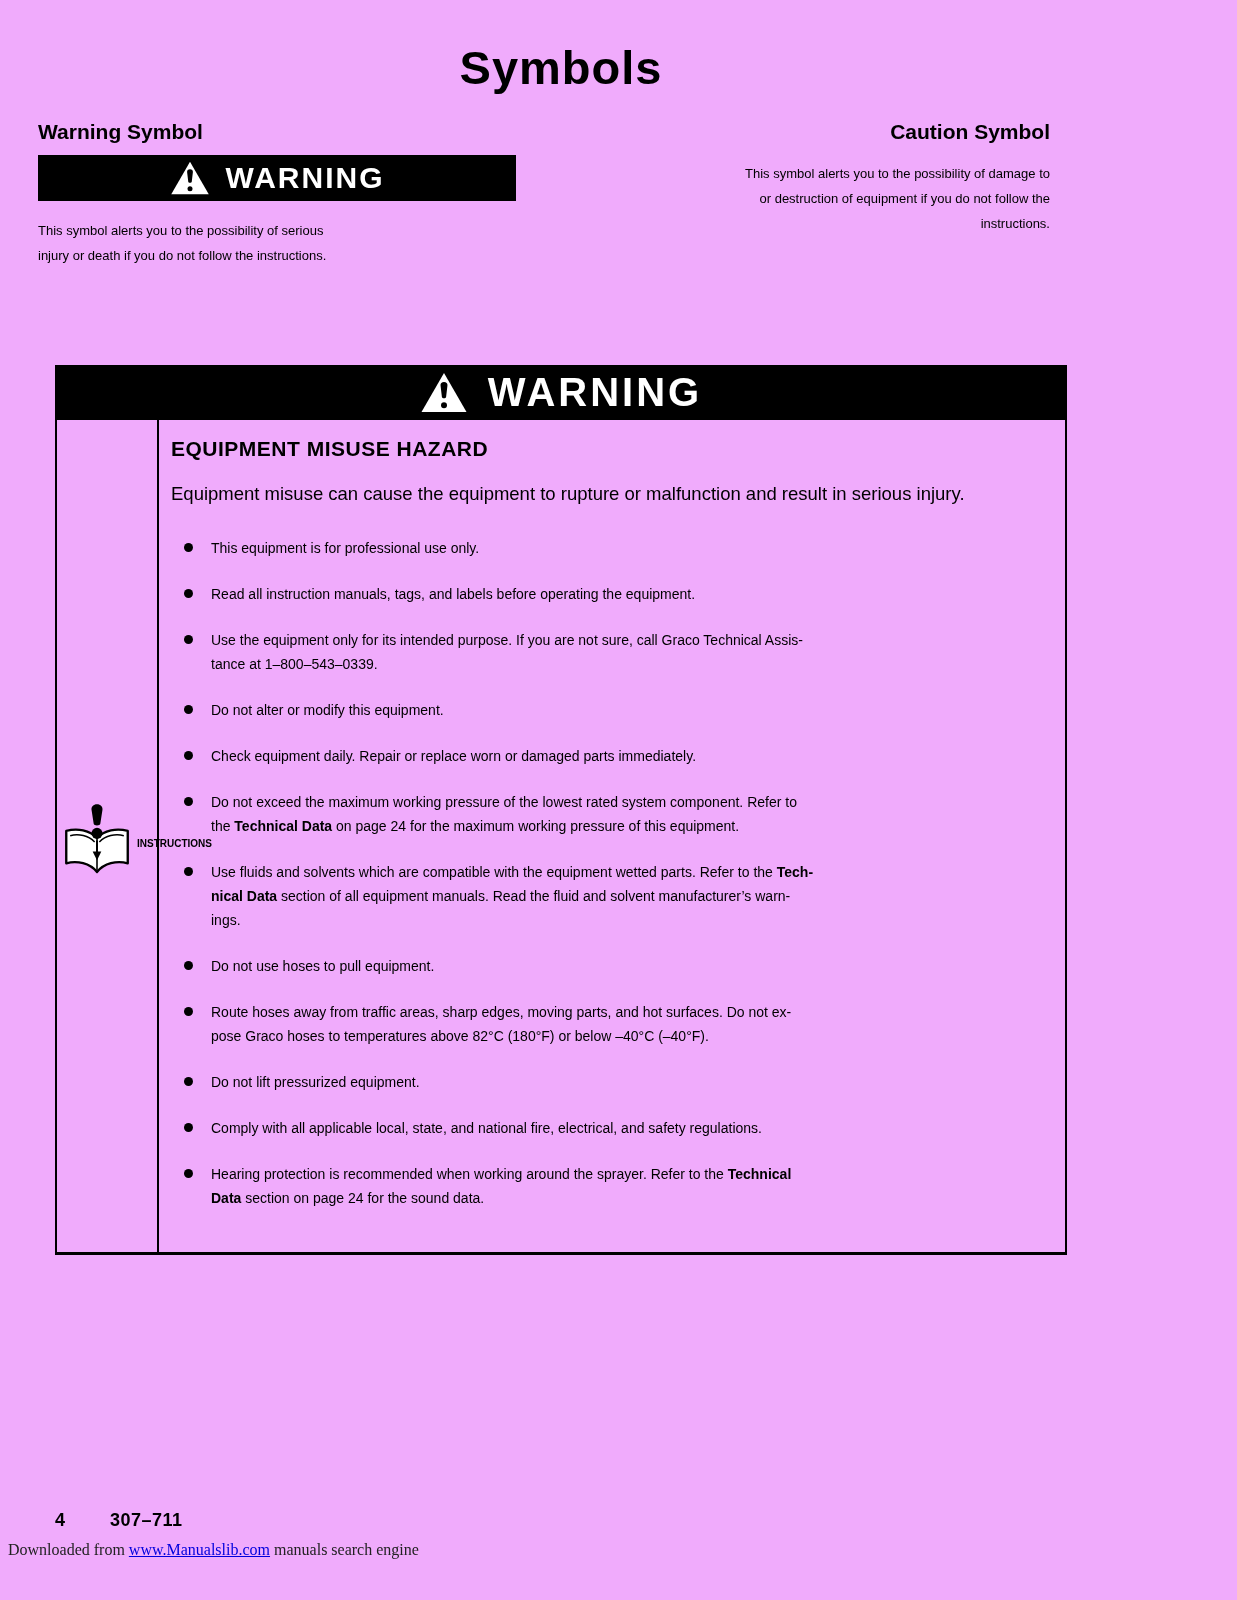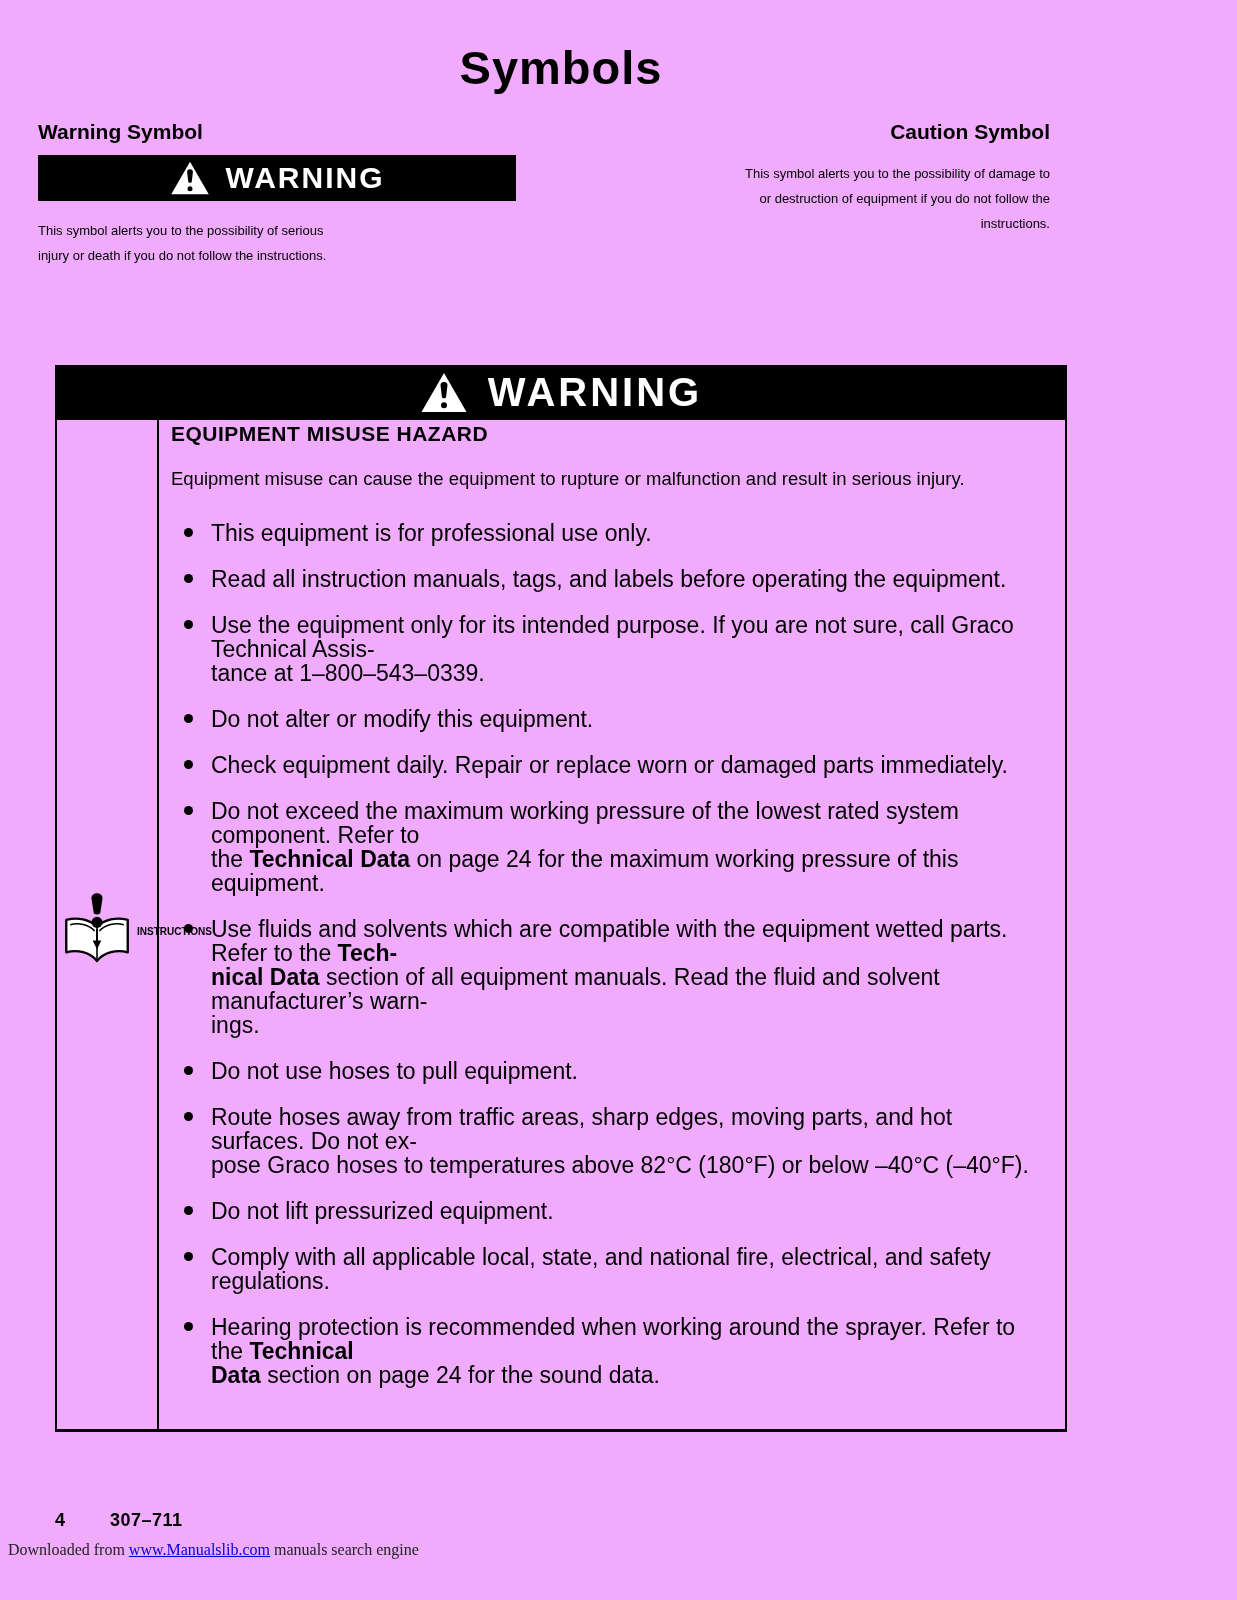--- a/index.html
+++ b/index.html
@@ -30,27 +30,27 @@
   }
   .warnbox-body {
     display:flex; border:2px solid #000; border-top:none; border-bottom-width:3px;
     min-height:745px; box-sizing:border-box;
   }
   .side-cell {
     width:100px; flex:0 0 100px; border-right:2px solid #000;
     padding-top:12px; display:flex; flex-direction:row; align-items:center;
   }
   .side-label { font-size:10px; font-weight:700; margin-top:2px; letter-spacing:0; }
-  .content { flex:1; padding:2px 22px 20px 12px; overflow:hidden; }
+  .content { flex:1; padding:17px 22px 20px 12px; overflow:hidden; }
   .hazard-title { font-size:21px; font-weight:700; margin:0 0 22px 0; letter-spacing:0.5px; }
   .intro { font-size:18.5px; margin:0 0 31px 0; }
   ul.bullets { list-style:none; margin:0; padding:0; }
   .bullets li {
     position:relative; padding-left:40px; margin-bottom:22px;
-    font-size:23px; line-height:24px;
+    font-size:14px; line-height:24px;
   }
   .bullets li .dot {
     position:absolute; left:13px; top:7px; width:9px; height:9px;
     background:#000; border-radius:50%;
   }
   .footer { position:absolute; top:1510px; left:55px; font-size:18px; font-weight:700; }
   .footer .doc { margin-left:45px; letter-spacing:0.5px; }
   .credit {
     position:absolute; top:1541px; left:8px;
     font-family:"Liberation Serif", serif; font-size:16px; color:#222;

